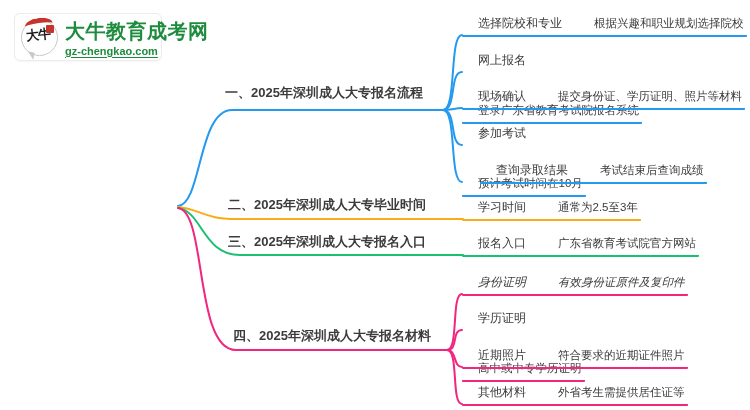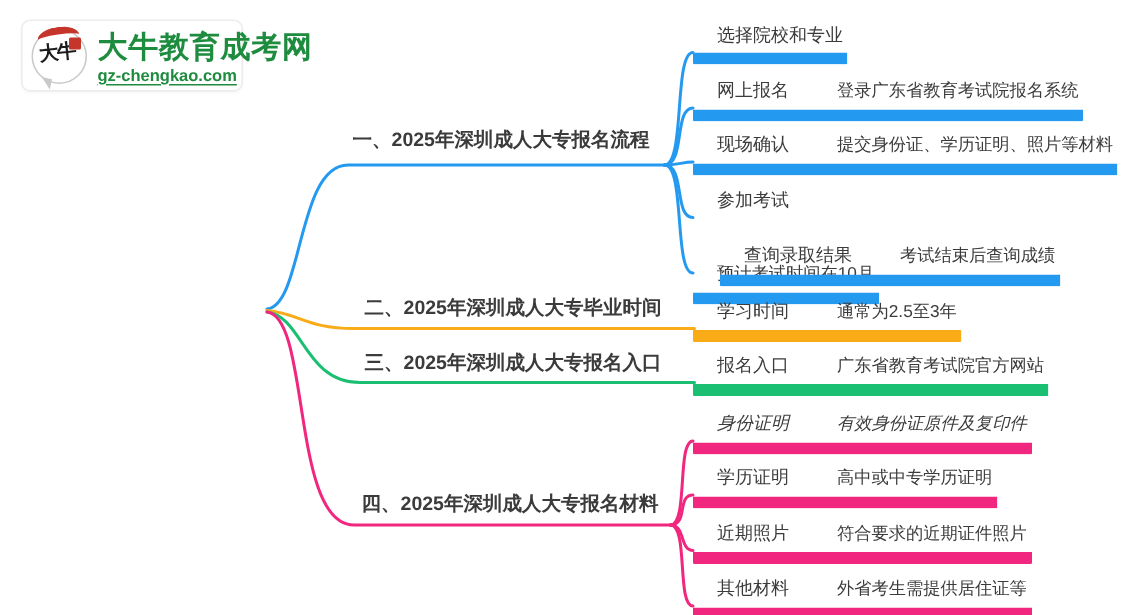--- a/index.html
+++ b/index.html
@@ -42,25 +42,25 @@
   .logo-url { font-size:11px; font-weight:bold; color:#1e8c3e; text-decoration:underline; text-underline-offset:2px; white-space:nowrap; }
 
   
   .root-label {
     position:absolute; left:4px; top:194px; width:172px; text-align:center;
     font-size:12px; font-weight:bold; color:#3b3b3b; white-space:nowrap;
     letter-spacing:-0.3px;
   }
   .heading {
     position:absolute; font-size:13px; font-weight:bold; color:#3b3b3b;
-    text-align:center; white-space:nowrap;
+    white-space:nowrap;
   }
   .row {
     position:absolute; display:flex; align-items:baseline; gap:32px;
-    padding:0 3px 3px 16px; border-bottom:8px solid #4c1d95; border-radius:1px;
+    padding:0 3px 3px 16px; border-bottom:2px solid #4c1d95; border-radius:1px;
     white-space:nowrap; line-height:18px;
   }
   .kw  { font-size:12px; color:#3b3b3b; }
   .val { font-size:11.5px; color:#3b3b3b; }
 </style>
 </head>
 <body>
 
 <div class="stage">
 
@@ -108,22 +108,23 @@
   </div>
 
 
   <div class="heading" style="left:225px;top:84px;width:218px">一、2025年深圳成人大专报名流程</div>
   <div class="heading" style="left:228px;top:196px;width:228px">二、2025年深圳成人大专毕业时间</div>
   <div class="heading" style="left:228px;top:233px;width:228px">三、2025年深圳成人大专报名入口</div>
   <div class="heading" style="left:233px;top:327px;width:214px">四、2025年深圳成人大专报名材料</div>
 
   <div class="row" style="left: 462px; top: 14px; border-bottom-color: rgb(36, 153, 240);">
     <span class="kw">选择院校和专业</span>
+    <span class="val">根据兴趣和职业规划选择院校</span>
   </div>
-  <div class="row" style="left: 462px; top: 51px; border-bottom-color: rgb(36, 153, 240);">
+  <div class="row" style="left: 462px; top: 51px; border-bottom-color: rgb(36, 153, 240); flex-direction: column;">
     <span class="kw">网上报名</span>
     <span class="val">登录广东省教育考试院报名系统</span>
   </div>
   <div class="row" style="left: 462px; top: 87px; border-bottom-color: rgb(36, 153, 240);">
     <span class="kw">现场确认</span>
     <span class="val">提交身份证、学历证明、照片等材料</span>
   </div>
   <div class="row" style="left: 462px; top: 124px; border-bottom-color: rgb(36, 153, 240); flex-direction: column;">
     <span class="kw">参加考试</span>
     <span class="val">预计考试时间在10月</span>
@@ -140,21 +141,21 @@
 
   <div class="row" style="left: 462px; top: 234px; border-bottom-color: rgb(26, 191, 114);">
     <span class="kw">报名入口</span>
     <span class="val">广东省教育考试院官方网站</span>
   </div>
 
   <div class="row" style="left: 462px; top: 273px; border-bottom-color: rgb(241, 38, 126); font-style: italic;">
     <span class="kw">身份证明</span>
     <span class="val">有效身份证原件及复印件</span>
   </div>
-  <div class="row" style="left: 462px; top: 309px; border-bottom-color: rgb(241, 38, 126);">
+  <div class="row" style="left: 462px; top: 309px; border-bottom-color: rgb(241, 38, 126); flex-direction: column;">
     <span class="kw">学历证明</span>
     <span class="val">高中或中专学历证明</span>
   </div>
   <div class="row" style="left: 462px; top: 346px; border-bottom-color: rgb(241, 38, 126);">
     <span class="kw">近期照片</span>
     <span class="val">符合要求的近期证件照片</span>
   </div>
   <div class="row" style="left: 462px; top: 383px; border-bottom-color: rgb(241, 38, 126);">
     <span class="kw">其他材料</span>
     <span class="val">外省考生需提供居住证等</span>

